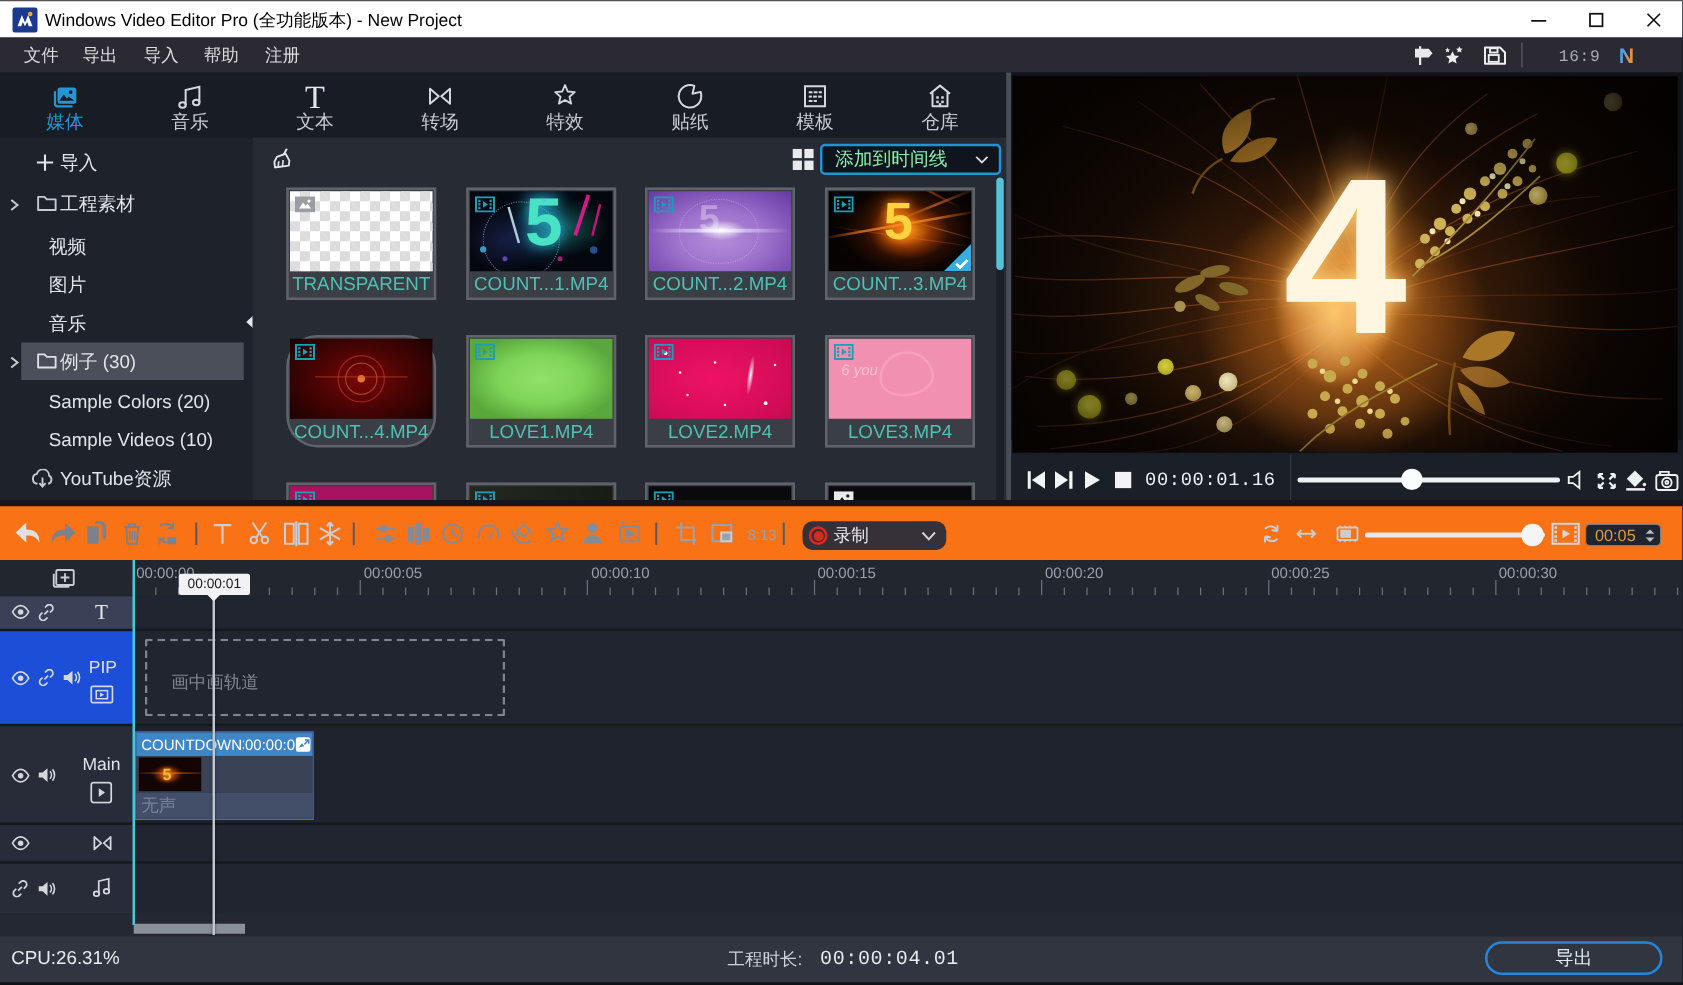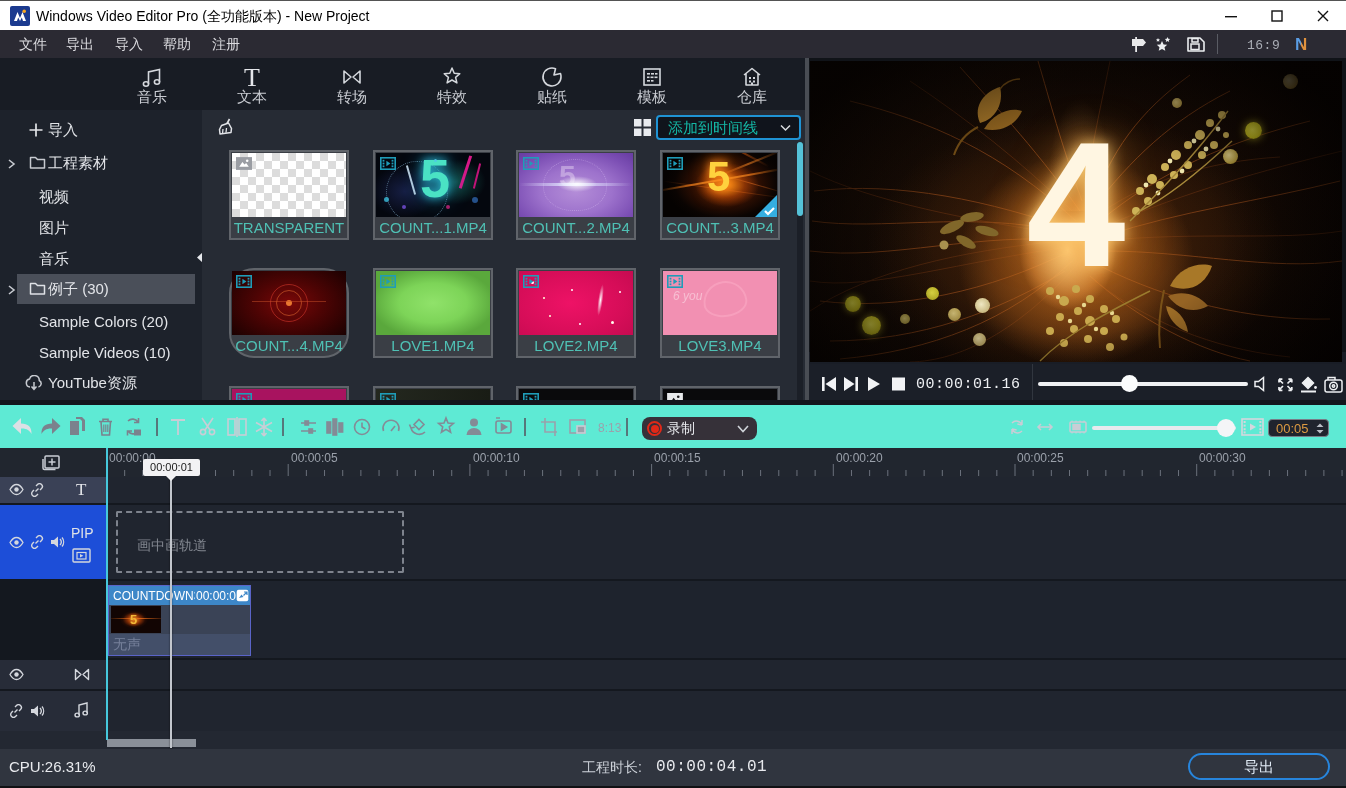--- a/index.html
+++ b/index.html
@@ -25,34 +25,34 @@
 .tab .tlabel { font-size:15px; margin-top:0px; }
 .tab.active .tlabel { color:#2496d3; }
 
 
 #sidebar { left:0; top:110px; width:202px; height:294px; background:#1d222b; }
 .snav { position:absolute; font-size:15px; color:#e2e4e8; }
 #srow-sel { left:17px; top:164px; width:178px; height:30px; background:#4a4f59; }
 
 
 #mediapanel { left:202px; top:110px; width:603px; height:294px; background:#262b34; overflow:hidden; }
-#mdropdown { left:454px; top:5px; width:145px; height:25px; background:#10141c; border:2px solid #1f93d4; border-radius:4px; color:#14b8a6; font-size:15px; line-height:22px; padding-left:10px; }
+#mdropdown { left:454px; top:5px; width:145px; height:25px; background:#10141c; border:2px solid #1f93d4; border-radius:4px; color:#86efac; font-size:15px; line-height:22px; padding-left:10px; }
 .cell { position:absolute; width:120px; height:90px; background:#3a3e45; border:2px solid #60646a; }
 .thumb { position:absolute; left:1px; top:1px; width:114px; height:64px; overflow:hidden; }
 .cap { position:absolute; left:0; bottom:2px; width:100%; text-align:center; font-size:15px; color:#4fc0b4; }
 .filmicon { position:absolute; left:4px; top:4px; width:16px; height:13px; }
 
 
 #splitter { left:805px; top:58px; width:4px; height:346px; background:#494d54; }
 #preview { left:809px; top:58px; width:537px; height:294px; background:#101318; }
 #video { left:1px; top:3px; width:532px; height:301px; background:#080503; overflow:hidden; }
 #ctrlbar { left:0px; top:306px; width:537px; height:40px; background:#1b1f28; }
 
 
-#tltoolbar { left:0; top:405px; width:1346px; height:43px; background:#5eead4; }
+#tltoolbar { left:0; top:405px; width:1346px; height:43px; background:#f97316; }
 #ruler { left:0; top:448px; width:1346px; height:29px; background:#21262f; }
 .rlabel { position:absolute; top:3px; font-size:12px; color:#9ba1ab; }
 #trackhead { left:0; top:477px; width:107px; height:263px; background:#14181f; }
 #lanes { left:107px; top:477px; width:1239px; height:263px; background:#20252f; }
 .lane { position:absolute; left:0; width:1239px; background:#20252f; }
 .hrow { position:absolute; left:0; width:107px; }
 #statusbar { left:0; top:749px; width:1346px; height:37px; background:#30353f; }
 #botedge { left:0; top:786px; width:1346px; height:2px; background:#101114; }
 
 .seg { font-family:"Liberation Mono", monospace; }
@@ -102,20 +102,31 @@
 
       <path d="M60 3 h12 l4 4 v9 h-16 z" fill="none" stroke="#eceef0" stroke-width="1.6" stroke-linejoin="round"></path>
       <rect x="63" y="9" width="8" height="5.5" fill="none" stroke="#eceef0" stroke-width="1.5"></rect>
       <rect x="64" y="3.6" width="6" height="3.4" fill="none" stroke="#eceef0" stroke-width="1.5"></rect>
     </svg>
     <div class="abs" style="left:1217px;top:4px;width:1px;height:20px;background:#5a5c64;"></div>
     <div class="abs seg" style="left:1247px;top:8px;font-size:13px;color:#a9adb5;letter-spacing:0.5px;">16:9</div>
     <div class="abs" style="left:1295px;top:5px;font-size:17px;font-weight:bold;background:linear-gradient(90deg,#5a9de4 45%,#e0923e 55%);-webkit-background-clip:text;background-clip:text;color:transparent;">N</div>
   </div>
   <div id="tabbar" class="abs">
+    <div class="tab active abs" style="left:2px;">
+      <div class="ticon">
+          <svg width="24" height="24" viewBox="0 0 24 24" style="margin:0 auto;">
+        <rect x="6" y="5" width="15" height="13" rx="2" fill="#2496d3"></rect>
+        <path d="M4 8 v10 a2 2 0 0 0 2 2 h12" fill="none" stroke="#2496d3" stroke-width="1.8"></path>
+        <circle cx="16.5" cy="8.6" r="1.5" fill="#181c24"></circle>
+        <path d="M7.5 15.5 L11 10.5 L13.5 14 L15 12.2 L19.5 15.5 Z" fill="#181c24"></path>
+      </svg>
+        </div>
+      <div class="tlabel">媒体</div>
+    </div>
     <div class="tab abs" style="left:102px;">
       <div class="ticon">
           <svg width="26" height="26" viewBox="0 0 26 26" style="margin:0 auto;">
         <path d="M9.5 19 V7 l11-2.5 V17" fill="none" stroke="#d4d7dc" stroke-width="1.6"></path>
         <ellipse cx="7" cy="19" rx="2.6" ry="2.2" fill="none" stroke="#d4d7dc" stroke-width="1.6"></ellipse>
         <ellipse cx="18" cy="17" rx="2.6" ry="2.2" fill="none" stroke="#d4d7dc" stroke-width="1.6"></ellipse>
       </svg>
         </div>
       <div class="tlabel">音乐</div>
     </div>
@@ -891,20 +902,35 @@
           <path d="M10 4 a4.5 4.5 0 0 1 0 6 M12 2.5 a7 7 0 0 1 0 9" fill="none" stroke="#d4d7dd" stroke-width="1.3"></path>
         </svg>
       <div class="abs" style="left:71px;top:20px;font-size:14px;color:#dfe2e7;">PIP</div>
       <svg class="abs" style="left:72px;top:43px;" width="19" height="17" viewBox="0 0 19 17">
           <rect x="1" y="1" width="17" height="13" rx="1" fill="none" stroke="#d4d7dd" stroke-width="1.4"></rect>
           <rect x="5" y="4.5" width="9" height="6.5" fill="none" stroke="#d4d7dd" stroke-width="1.2"></rect>
           <path d="M8 6 l3.4 1.8 -3.4 1.8 Z" fill="#d4d7dd"></path>
         </svg>
     </div>
 
+    <div class="hrow" style="top:104px;height:77px;background:#272c38;">
+      <svg class="abs" style="left:9px;top:33px;" width="15" height="13" viewBox="0 0 15 13">
+          <path d="M1 6.5 C 3 3, 5.5 1.5, 7.5 1.5 C 9.5 1.5, 12 3, 14 6.5 C 12 10, 9.5 11.5, 7.5 11.5 C 5.5 11.5, 3 10, 1 6.5 Z" fill="none" stroke="#d4d7dd" stroke-width="1.3"></path>
+          <circle cx="7.5" cy="6.5" r="2.2" fill="#d4d7dd"></circle>
+        </svg>
+      <svg class="abs" style="left:30px;top:32px;" width="15" height="14" viewBox="0 0 15 14">
+          <path d="M1 5 h3 L8 1.5 V12.5 L4 9 H1 Z" fill="#d4d7dd"></path>
+          <path d="M10 4 a4.5 4.5 0 0 1 0 6 M12 2.5 a7 7 0 0 1 0 9" fill="none" stroke="#d4d7dd" stroke-width="1.3"></path>
+        </svg>
+      <div class="abs" style="left:66px;top:22px;font-size:14px;color:#dfe2e7;">Main</div>
+      <svg class="abs" style="left:72px;top:44px;" width="18" height="18" viewBox="0 0 18 18">
+          <rect x="1" y="1" width="16" height="16" rx="2" fill="none" stroke="#d4d7dd" stroke-width="1.4"></rect>
+          <path d="M7 5.5 l5 3.5 -5 3.5 Z" fill="#d4d7dd"></path>
+        </svg>
+    </div>
 
     <div class="hrow" style="top:183px;height:29px;background:#272c38;">
       <svg class="abs" style="left:9px;top:8px;" width="15" height="13" viewBox="0 0 15 13">
           <path d="M1 6.5 C 3 3, 5.5 1.5, 7.5 1.5 C 9.5 1.5, 12 3, 14 6.5 C 12 10, 9.5 11.5, 7.5 11.5 C 5.5 11.5, 3 10, 1 6.5 Z" fill="none" stroke="#d4d7dd" stroke-width="1.3"></path>
           <circle cx="7.5" cy="6.5" r="2.2" fill="#d4d7dd"></circle>
         </svg>
       <svg class="abs" style="left:74px;top:7px;" width="16" height="15" viewBox="0 0 16 15">
           <path d="M1.5 2.5 L7 7.5 L1.5 12.5 Z M14.5 2.5 L9 7.5 L14.5 12.5 Z" fill="none" stroke="#d4d7dd" stroke-width="1.4" stroke-linejoin="round"></path>
         </svg>
     </div>

